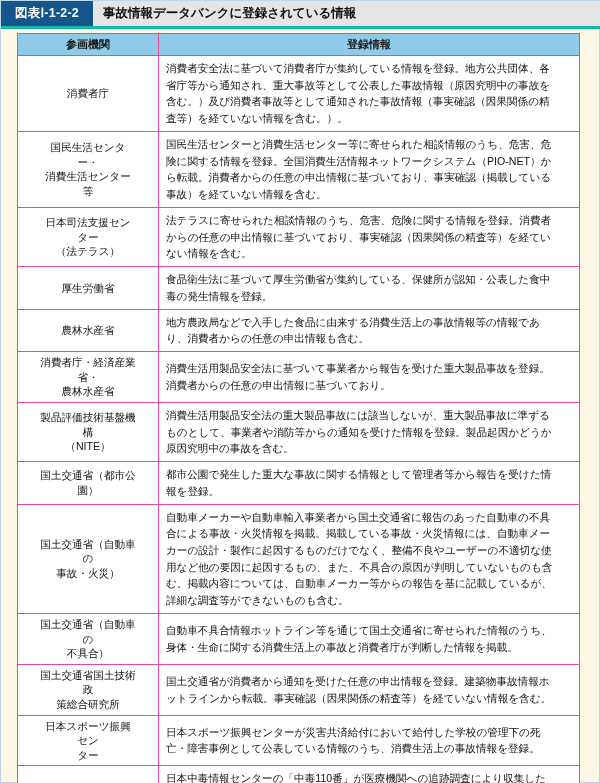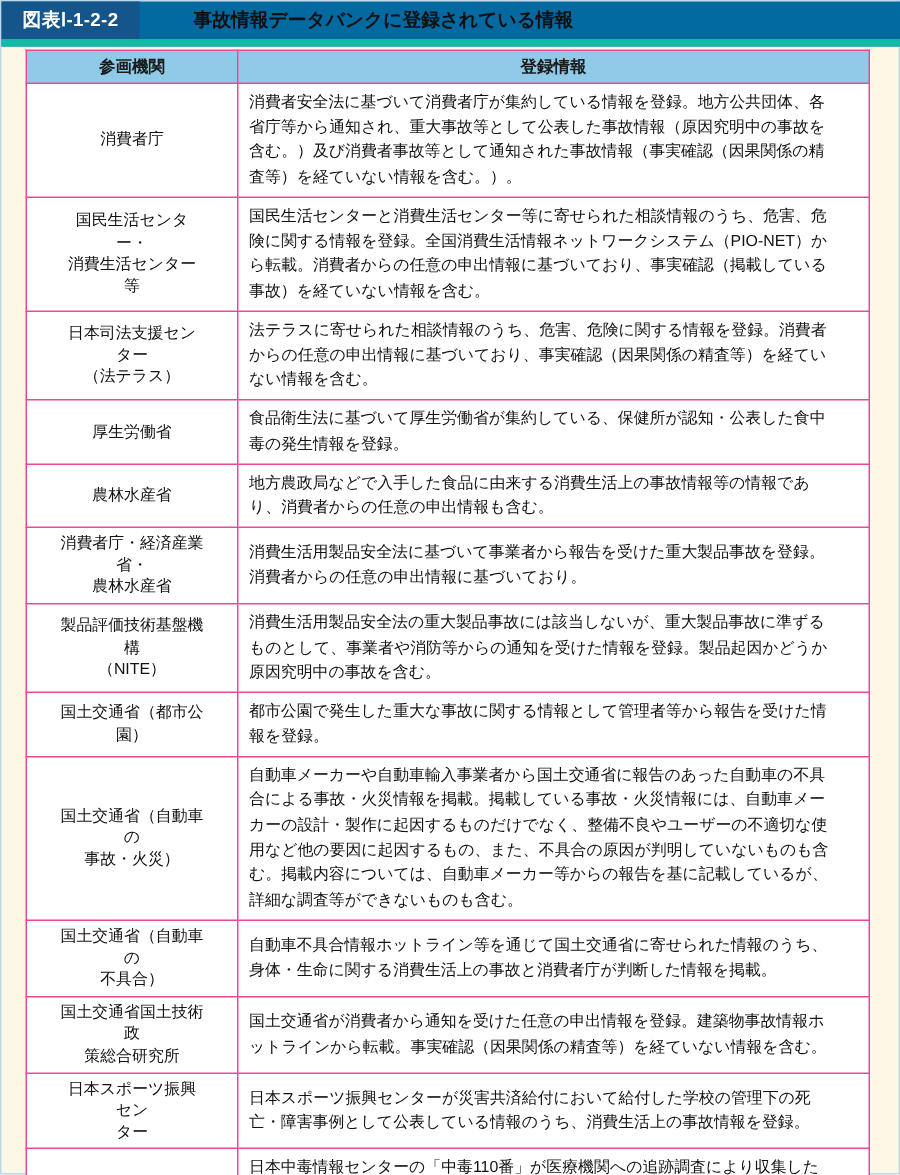--- a/index.html
+++ b/index.html
@@ -26,25 +26,24 @@
     background: #fdf8e6;
   }
 
   
   .title-bar {
     position: absolute;
     left: 0;
     top: 0;
     width: 600px;
     height: 25px;
-    background: #0369a1;
+    background: #e5e5e5;
     display: flex;
     align-items: stretch;
-    border-bottom: 5px solid #14b8a6;
-    gap: 36px;
+    border-bottom: 3px solid #14b8a6;
   }
   .figure-number {
     width: 92px;
     background: #14558c;
     color: #ffffff;
     font-family: "Liberation Sans", sans-serif;
     font-size: 12.5px;
     font-weight: bold;
     letter-spacing: 0.2px;
     display: flex;
@@ -53,20 +52,21 @@
     box-sizing: border-box;
   }
   .figure-title {
     flex: 1;
     color: #111111;
     font-family: "Liberation Sans", sans-serif;
     font-size: 12.5px;
     font-weight: bold;
     display: flex;
     align-items: center;
+    padding-left: 10px;
     box-sizing: border-box;
   }
 
   
   .table-wrap {
     position: absolute;
     left: 16px;
     top: 32px;
     width: 562px;
     box-sizing: border-box;

